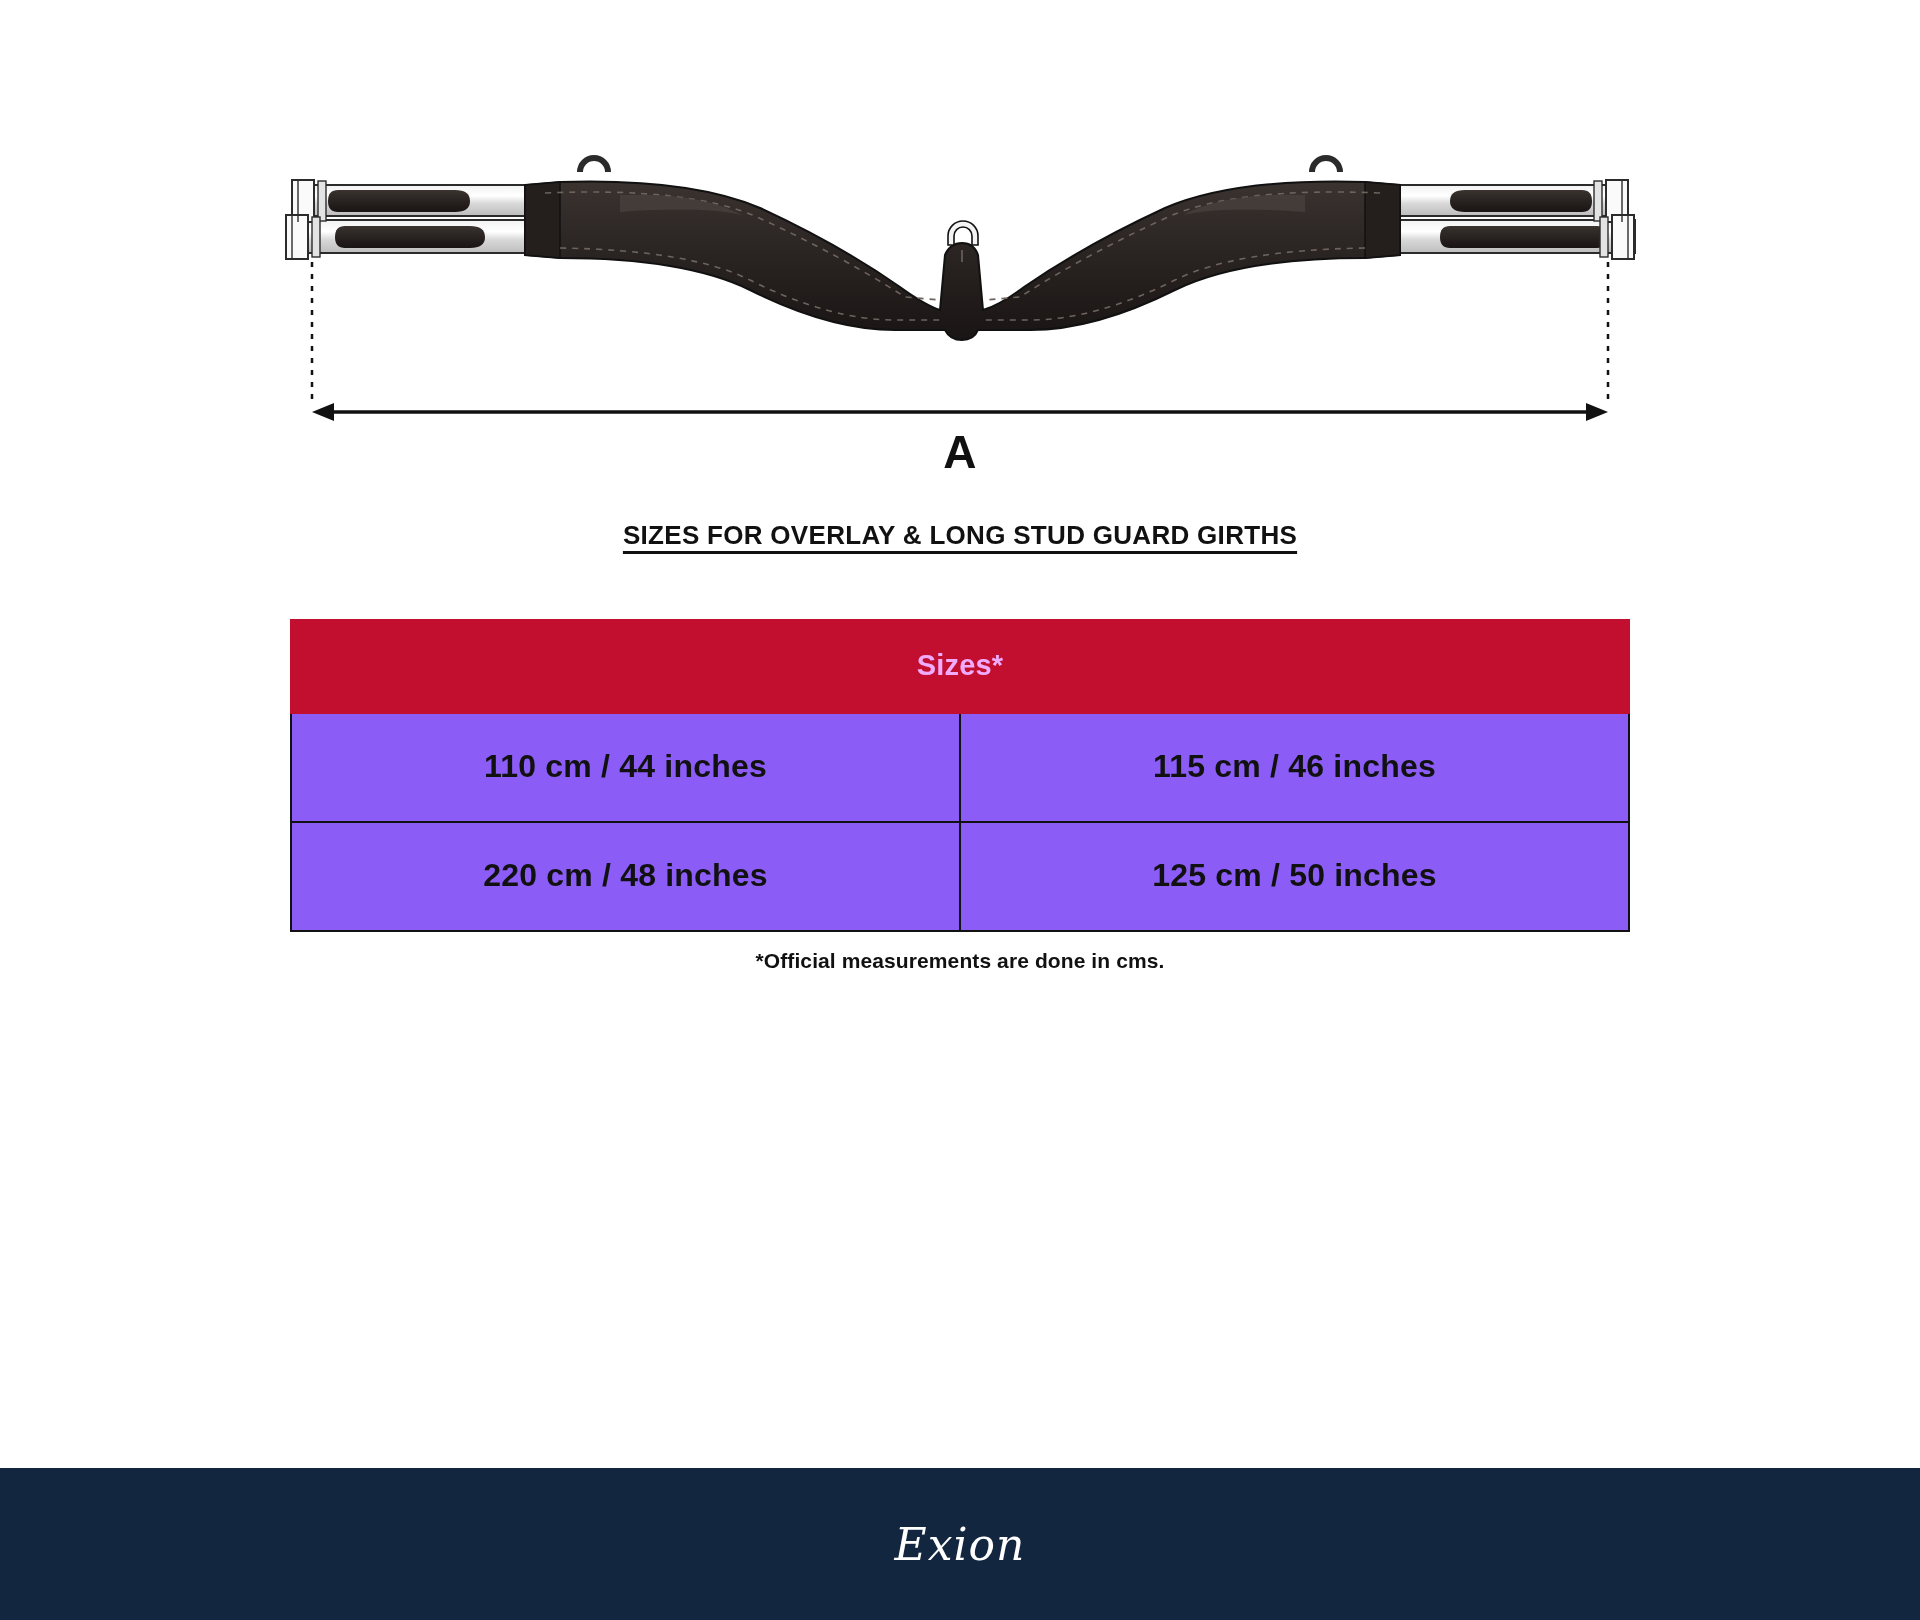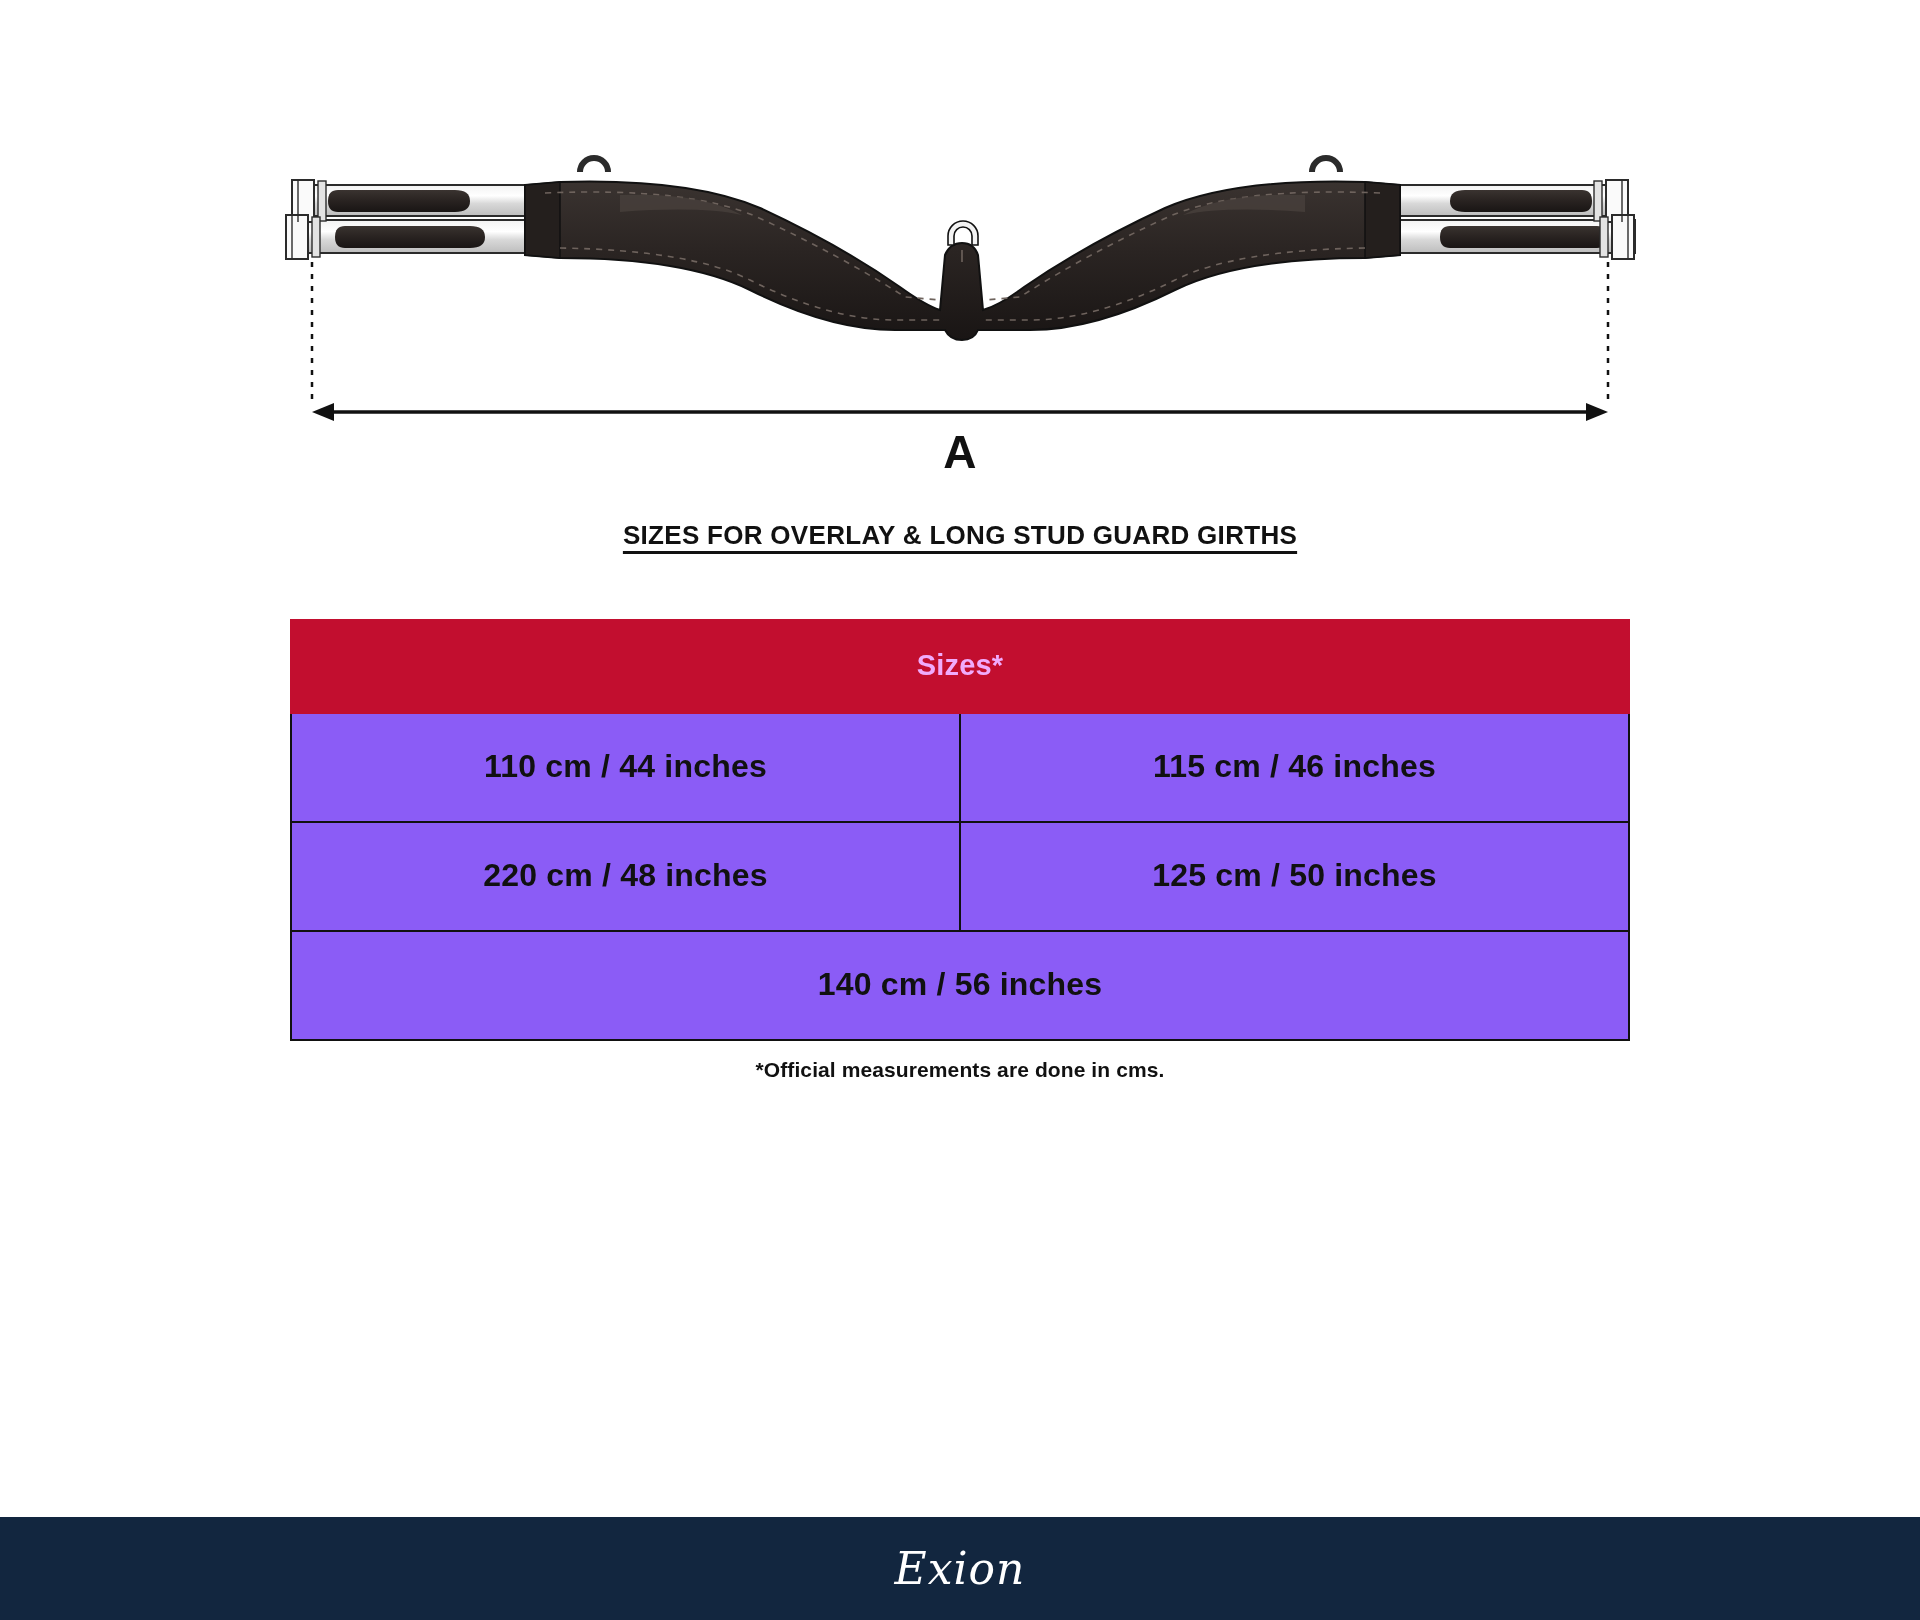--- a/index.html
+++ b/index.html
@@ -99,21 +99,21 @@
     text-align: center;
     letter-spacing: 0.1px;
   }
 
   
   .footer {
     position: absolute;
     left: 0;
     bottom: 0;
     width: 1920px;
-    height: 103px;
+    height: 152px;
     background: #12263f;
     display: flex;
     align-items: center;
     justify-content: center;
   }
   .brand {
     color: #ffffff;
     font-family: "DejaVu Serif", serif;
     font-style: italic;
     font-size: 44px;
@@ -244,23 +244,20 @@
       </thead>
       <tbody>
         <tr>
           <td>110 cm / 44 inches</td>
           <td>115 cm / 46 inches</td>
         </tr>
         <tr>
           <td>220 cm / 48 inches</td>
           <td>125 cm / 50 inches</td>
         </tr>
-        <tr>
-          <td colspan="2">140 cm / 56 inches</td>
-        </tr>
       </tbody>
     </table>
     <div class="footnote">*Official measurements are done in cms.</div>
   </div>
 
   <div class="footer">
     <span class="brand">Exion</span>
   </div>
 
 </div>

